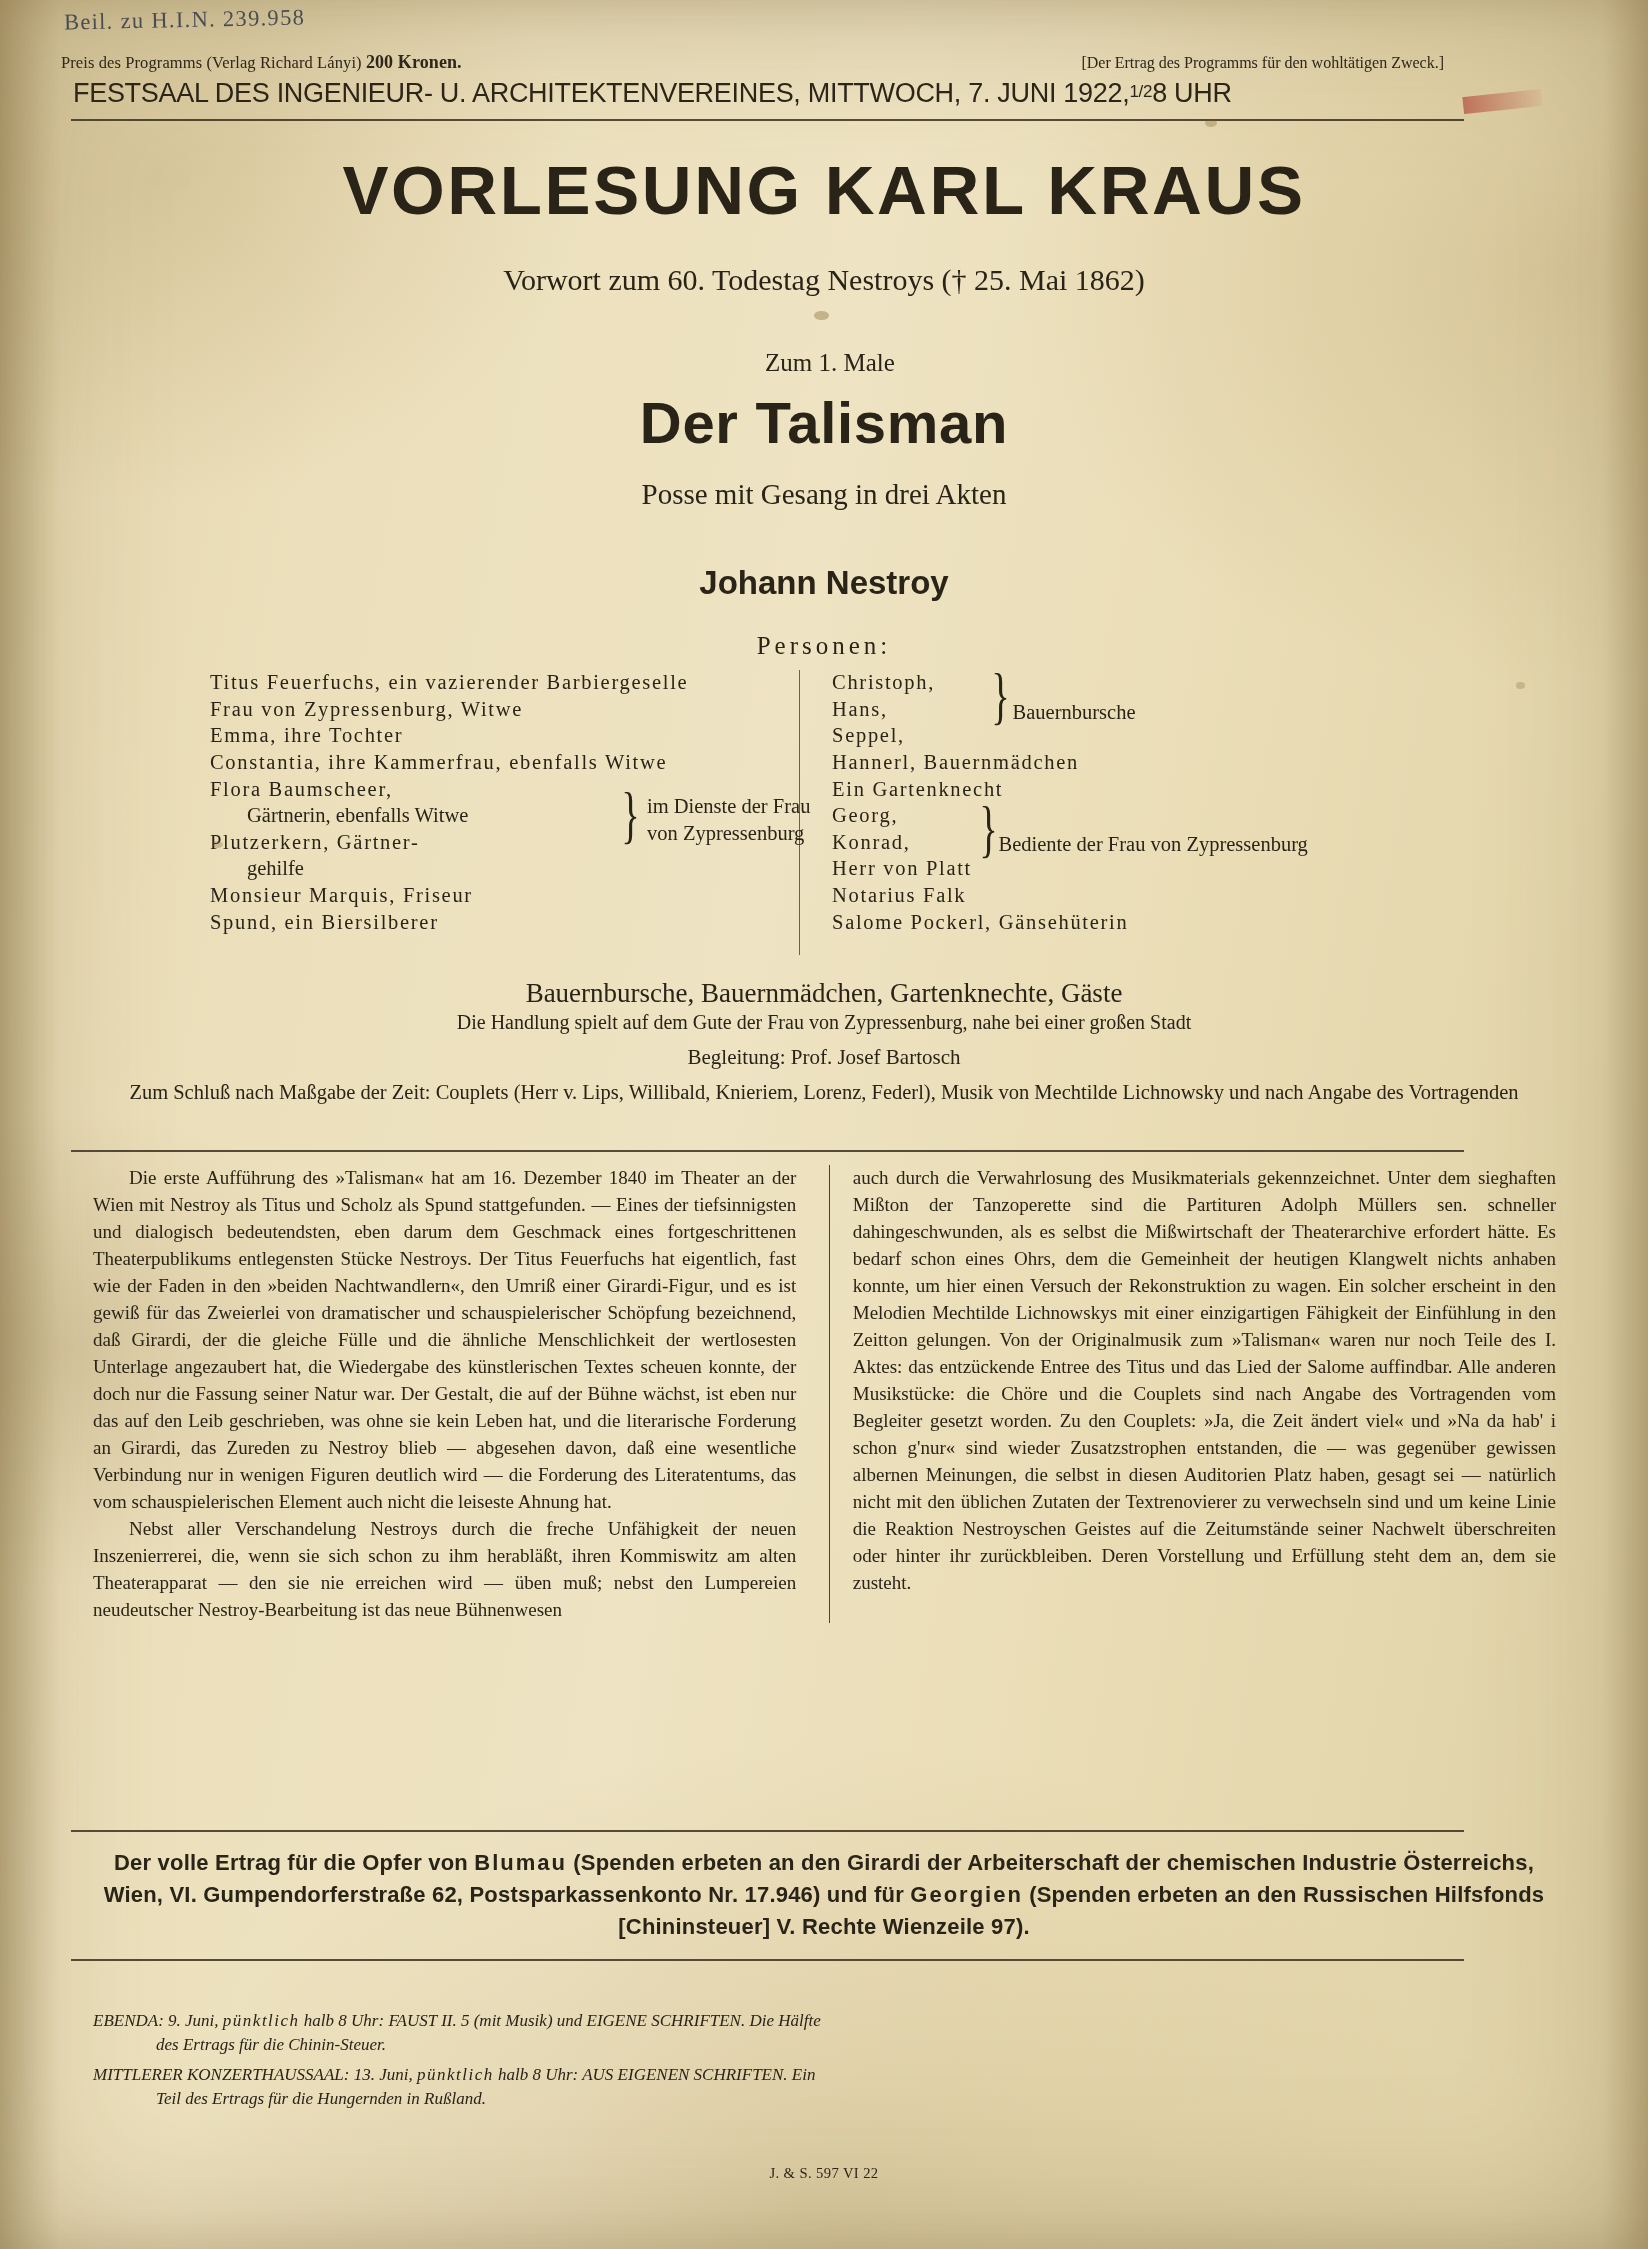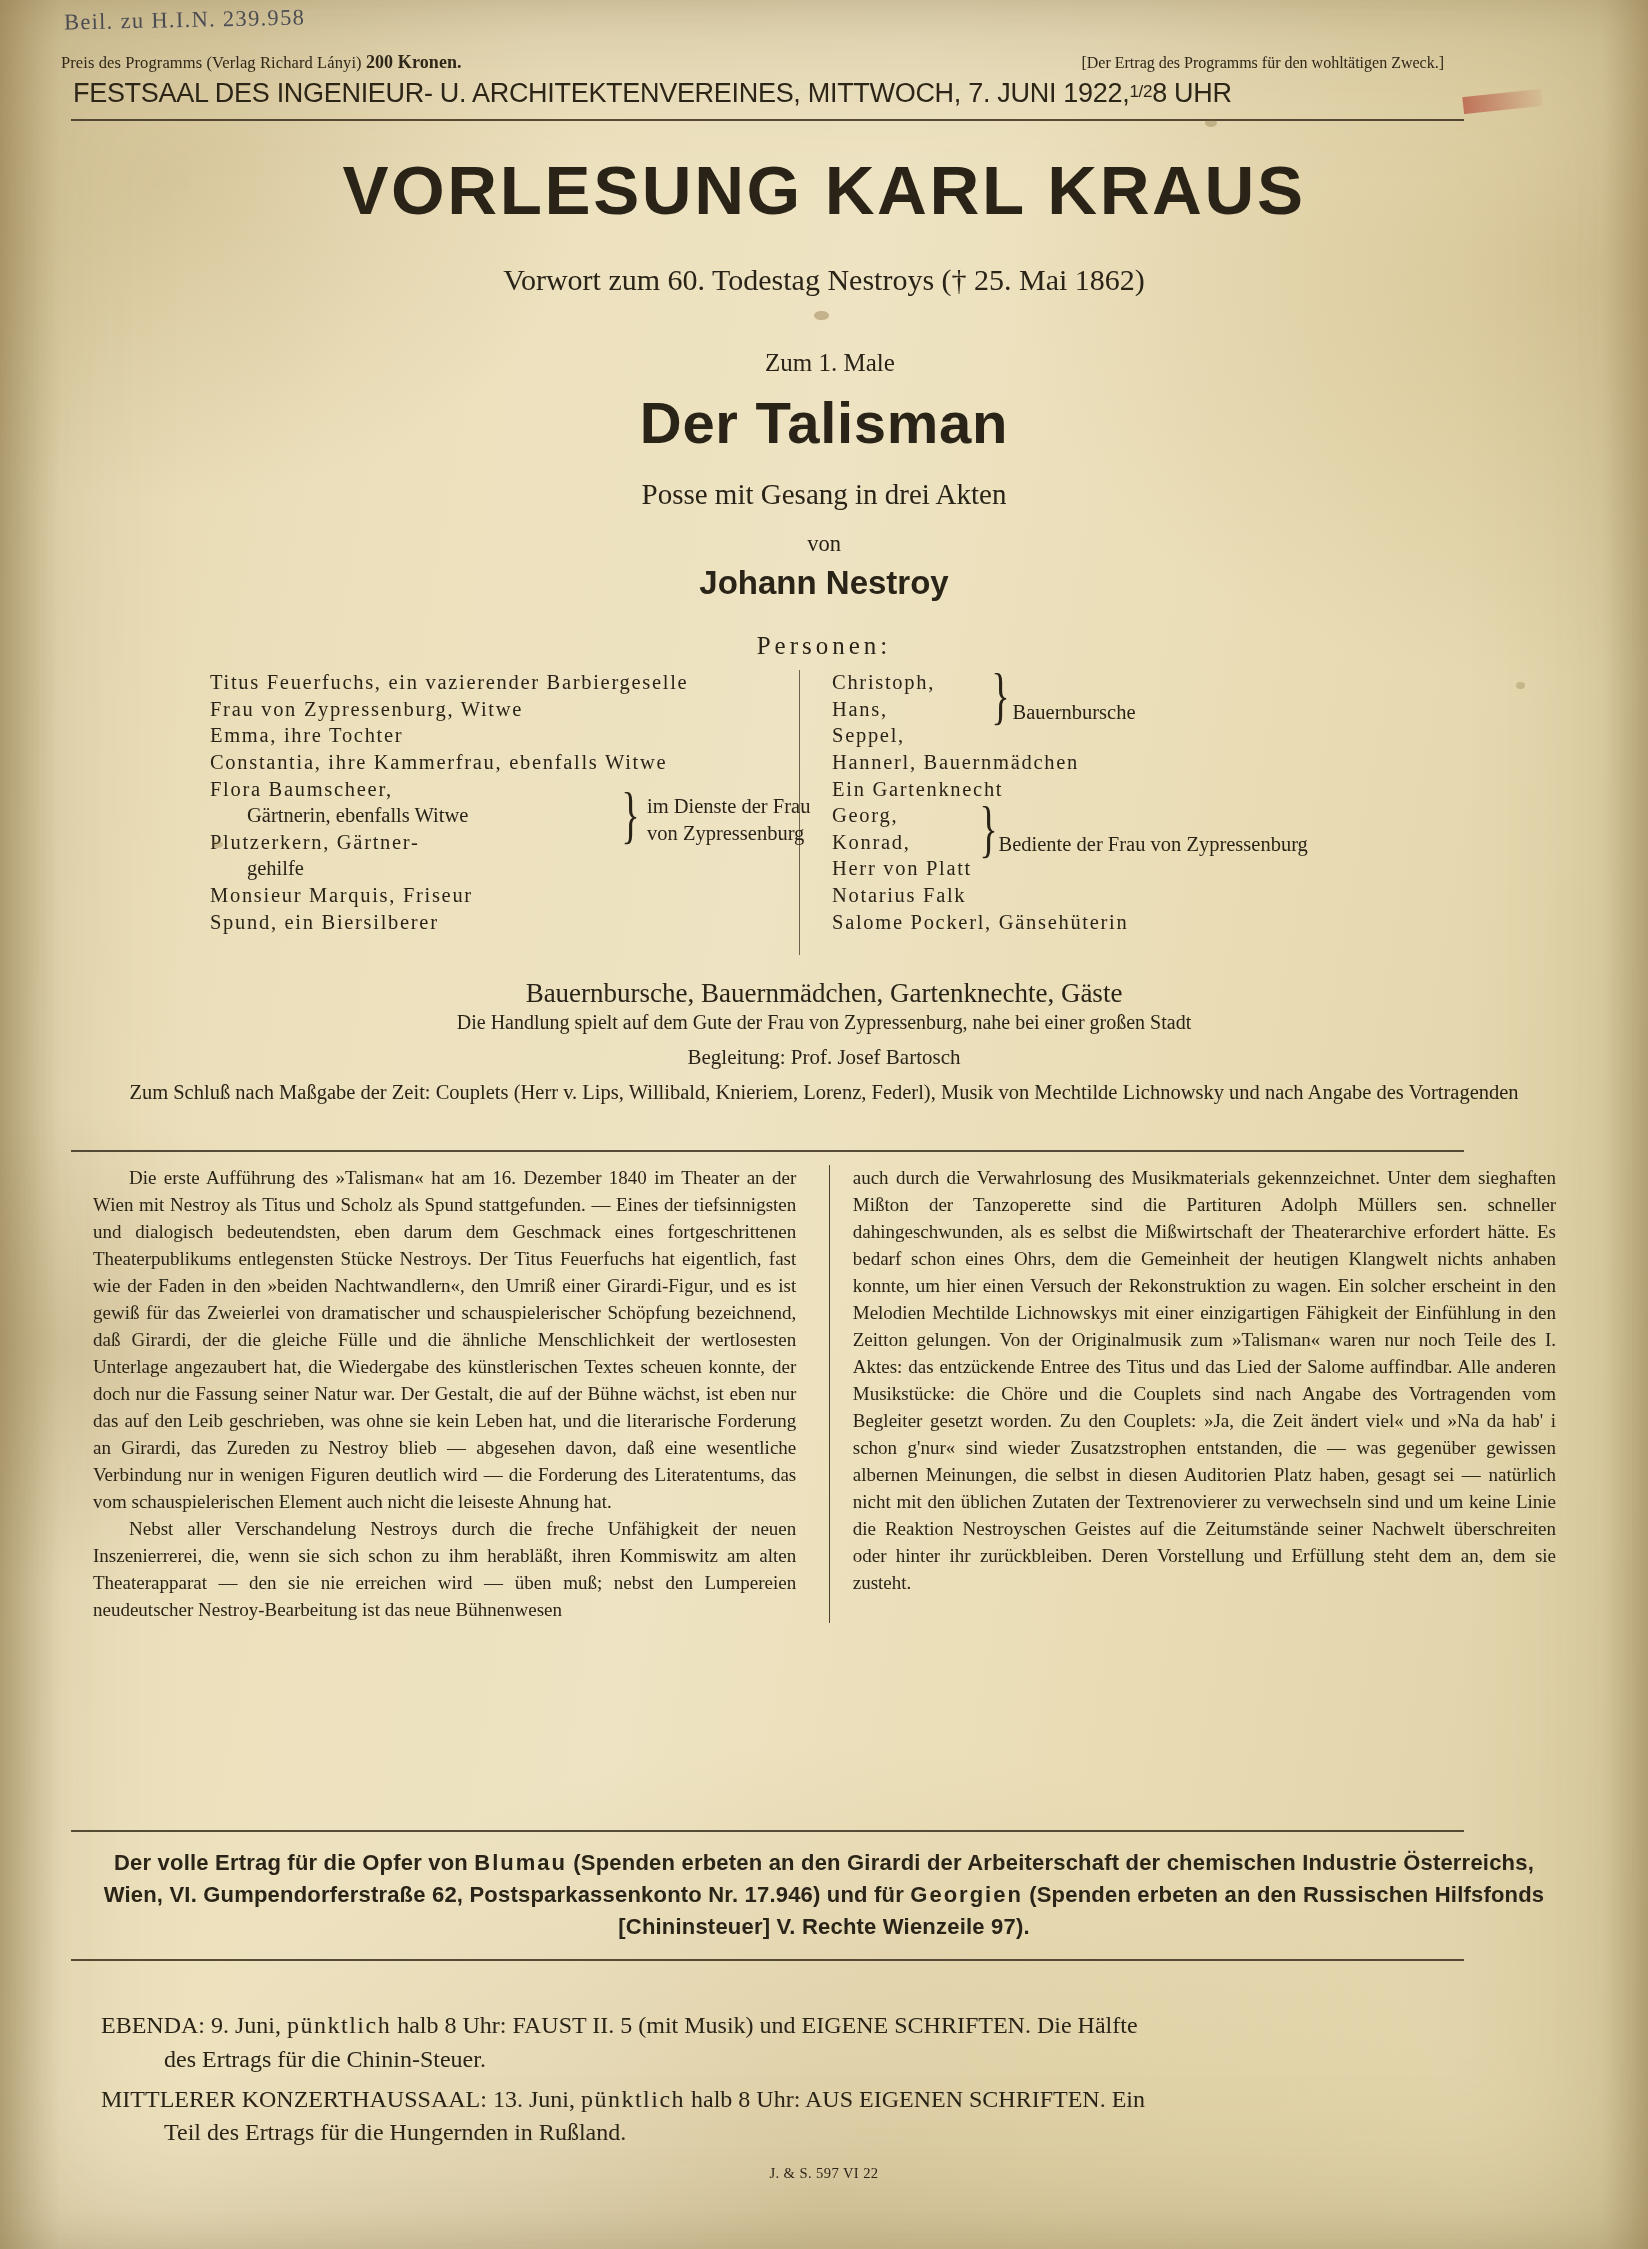--- a/index.html
+++ b/index.html
@@ -163,22 +163,22 @@
     position:absolute;left:99px;top:1847px;width:1450px;
     text-align:center;
     font-family:"Liberation Sans", sans-serif;
     font-weight:bold;
     font-size:22px;line-height:1.45;
     letter-spacing:0.2px;
   }
   .appeal .sp2{letter-spacing:2px;}
 
   .ebenda{
-    position:absolute;left:101px;top:2009px;width:1466px;
-    font-size:24px;line-height:1.40;
+    position:absolute;left:93px;top:2009px;width:1466px;
+    font-size:17px;line-height:1.40;font-style:italic;
   }
   .ebenda .ind{display:block;padding-left:63px;}
   .ebenda .blk{margin-bottom:6.6px;}
   .ebenda .sp3{letter-spacing:1.5px;}
 
   .colophon{
     position:absolute;left:0;top:2165px;width:1648px;text-align:center;
     font-size:14.6px;letter-spacing:0.4px;
   }
 
@@ -217,21 +217,20 @@
     <span>FESTSAAL DES INGENIEUR- U. ARCHITEKTENVEREINES, MITTWOCH, 7. JUNI 1922,</span><span class="frac">1/2</span><span>8 UHR</span>
   </div>
   <div class="redmark"></div>
   <div class="rule r1"></div>
 
   <div class="title-main">VORLESUNG KARL KRAUS</div>
   <div class="subtitle1">Vorwort zum 60. Todestag Nestroys († 25. Mai 1862)</div>
   <div class="zum1">Zum 1. Male</div>
   <div class="title-play">Der Talisman</div>
   <div class="genre">Posse mit Gesang in drei Akten</div>
-  <div class="von">von</div>
   <div class="author">Johann Nestroy</div>
 
   <div class="personen-h">Personen:</div>
 
   <div class="cast">
     <div class="divider"></div>
     <div class="cols">
       <div class="colL">
         <div class="line"><span class="sp">Titus Feuerfuchs, ein vazierender Barbiergeselle</span></div>
         <div class="line"><span class="sp">Frau von Zypressenburg, Witwe</span></div>

